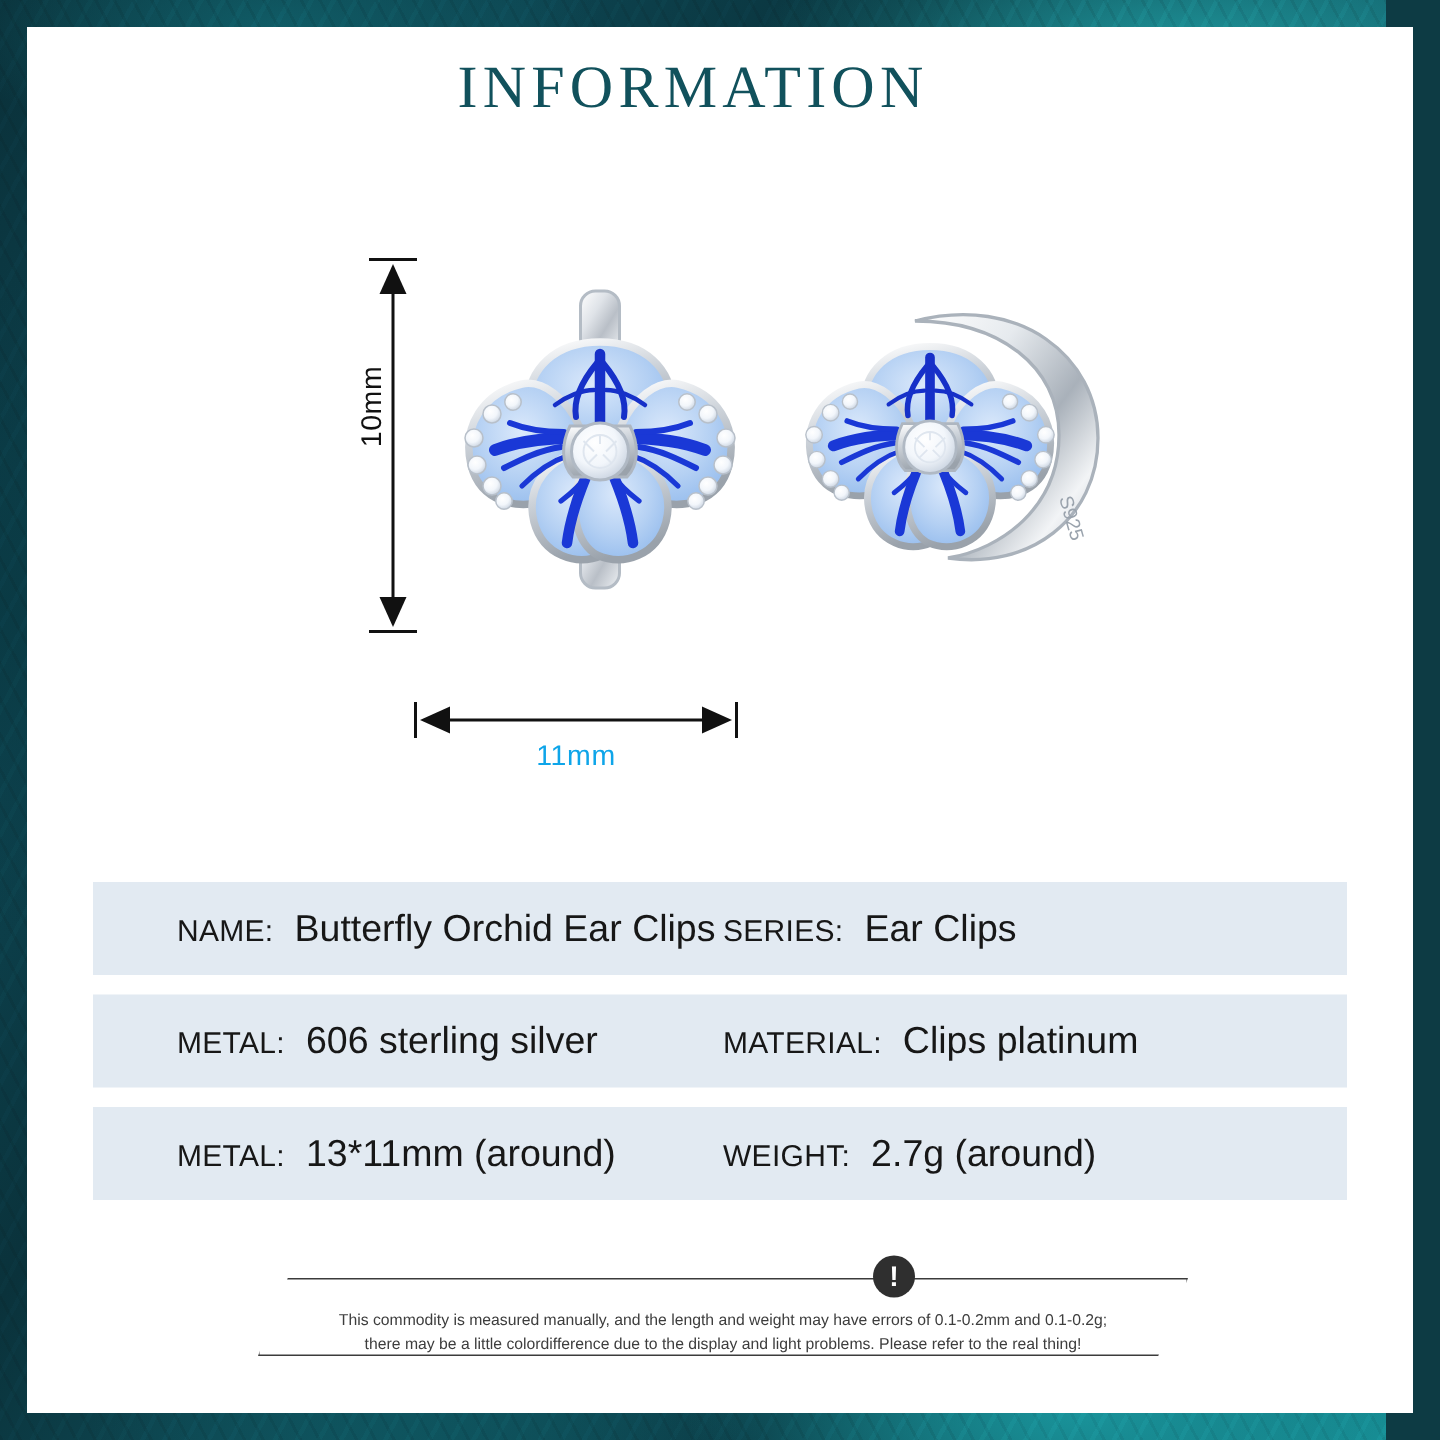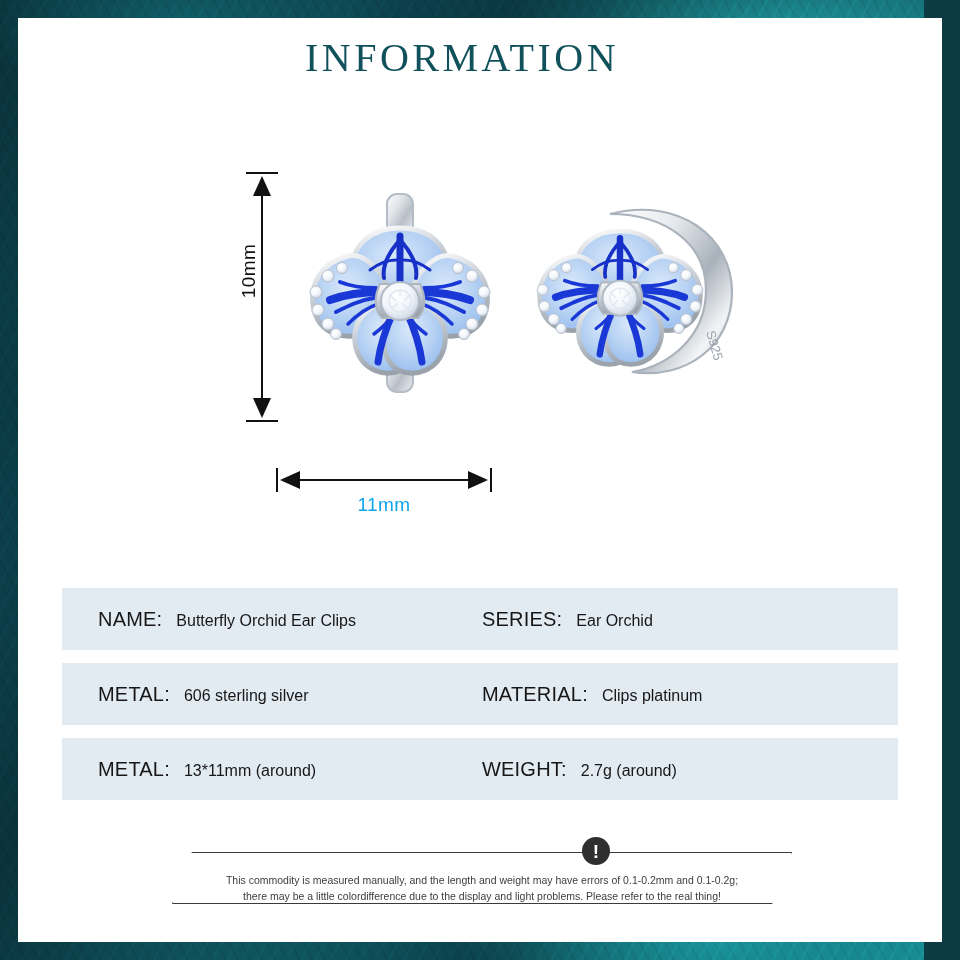--- a/index.html
+++ b/index.html
@@ -90,24 +90,24 @@
     font-size:19px;color:#0ea5e9;letter-spacing:.4px;
   }
 
   
   .spec-table{position:absolute;left:62px;top:588px;width:836px;}
   .spec-row{
     position:relative;height:62px;background:#e2eaf2;margin-bottom:13px;
     display:flex;align-items:center;
   }
   .cell{display:flex;align-items:baseline;}
-  .cell.left{width:420px;padding-left:36px;box-sizing:border-box;}
+  .cell.left{width:420px;padding-left:56px;box-sizing:border-box;}
   .cell.right{flex:1;padding-left:0;}
   .k{font-size:20px;color:#171717;letter-spacing:.2px;white-space:nowrap;}
-  .v{font-size:16px;color:#171717;margin-left:14px;white-space:nowrap;}
+  .v{font-size:25px;color:#171717;margin-left:14px;white-space:nowrap;}
 
   
   .disclaimer{position:absolute;left:172px;top:852px;width:620px;height:52px;}
   .disclaimer .shape{
     position:absolute;inset:0;
     background:#ffffff;
     border:1.4px solid #3b3b3b;
     clip-path:polygon(3.2% 0%, 100% 0%, 96.8% 100%, 0% 100%);
     -webkit-clip-path:polygon(3.2% 0%, 100% 0%, 96.8% 100%, 0% 100%);
   }
@@ -264,21 +264,21 @@
 
   <div class="spec-table">
 
     <div class="spec-row">
       <div class="cell left">
         <span class="k">NAME:</span>
         <span class="v">Butterfly Orchid Ear Clips</span>
       </div>
       <div class="cell right">
         <span class="k">SERIES:</span>
-        <span class="v">Ear Orchid</span>
+        <span class="v">Ear Clips</span>
       </div>
     </div>
 
     <div class="spec-row">
       <div class="cell left">
         <span class="k">METAL:</span>
         <span class="v">606 sterling silver</span>
       </div>
       <div class="cell right">
         <span class="k">MATERIAL:</span>

